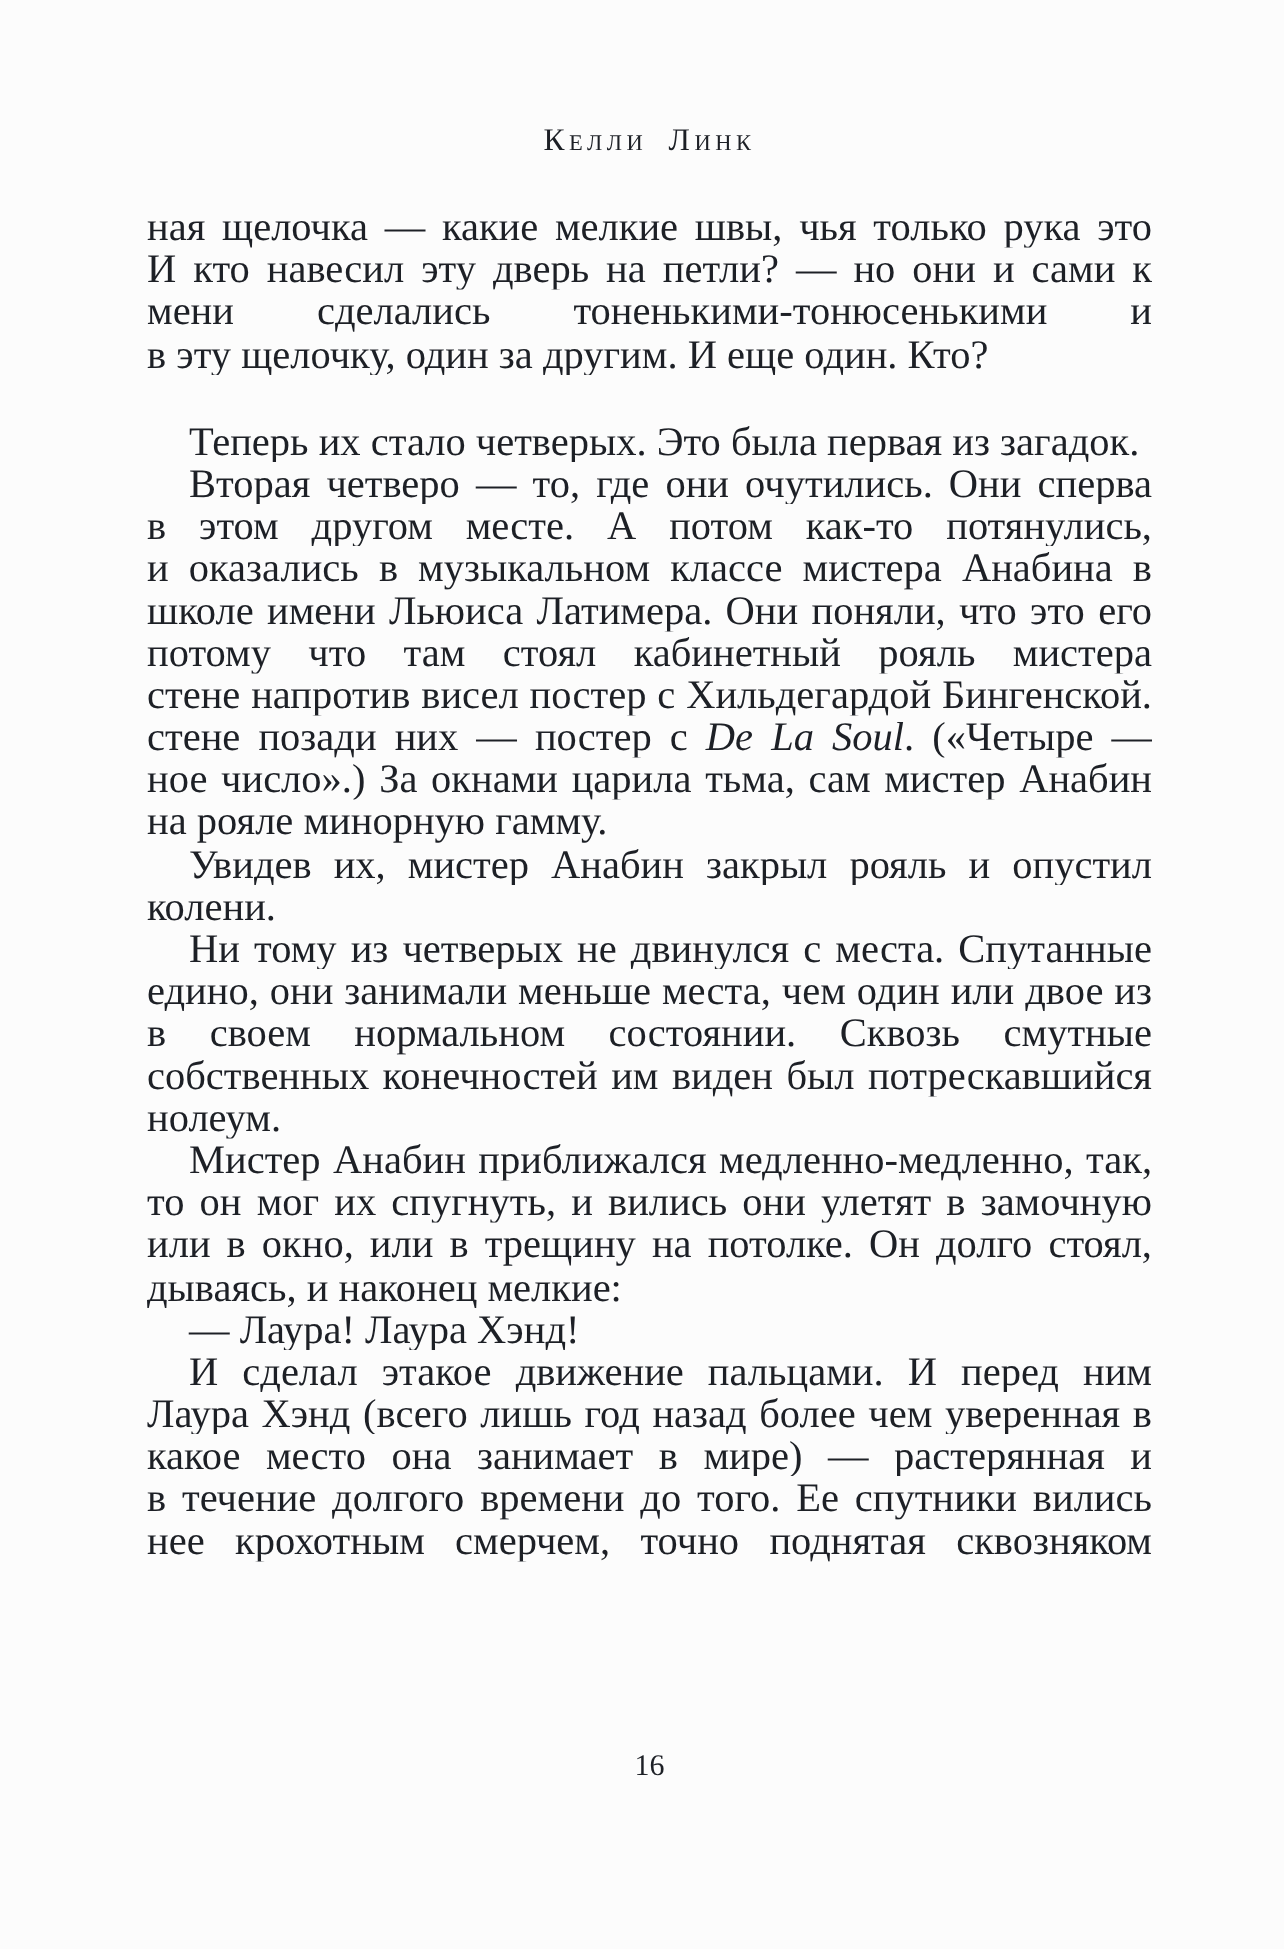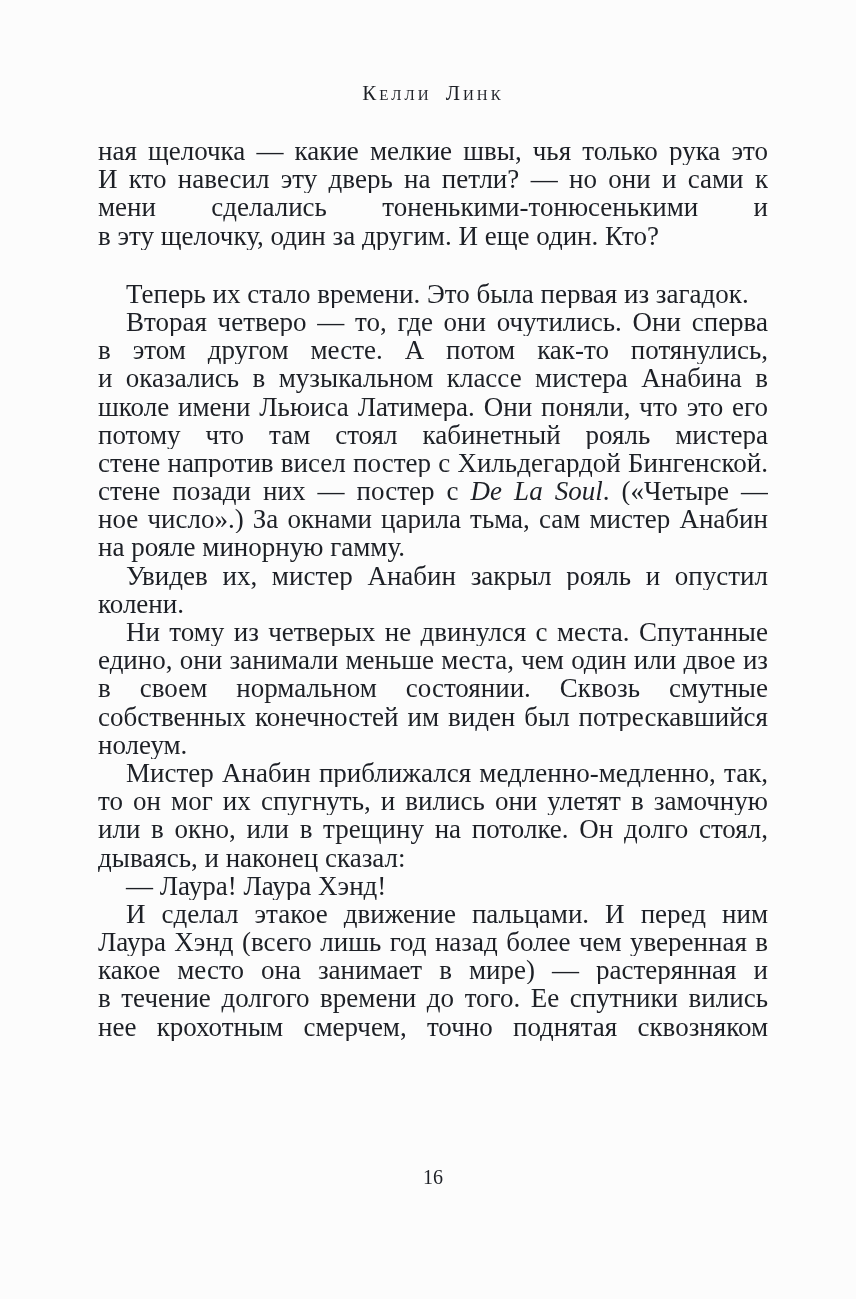--- a/index.html
+++ b/index.html
@@ -70,21 +70,21 @@
   <div class="running-head">Келли Линк</div>
 
   <div class="text-block">
       <div class="para">
         <div class="line"><span>ная щелочка — какие мелкие швы, чья только рука это делала?</span></div>
         <div class="line"><span>И кто навесил эту дверь на петли? — но они и сами к тому вре-</span></div>
         <div class="line"><span>мени сделались тоненькими-тонюсенькими и выскользнули</span></div>
         <div class="line last"><span>в эту щелочку, один за другим. И еще один. Кто?</span></div>
       </div>
       <div class="para indent space-before">
-        <div class="line last"><span>Теперь их стало времени. Это была первая из загадок.</span></div>
+        <div class="line last"><span>Теперь их стало четверых. Это была первая из загадок.</span></div>
       </div>
       <div class="para indent">
         <div class="line"><span>Вторая четверо — то, где они очутились. Они сперва были</span></div>
         <div class="line"><span>в этом другом месте. А потом как-то потянулись, вытянулись —</span></div>
         <div class="line"><span>и оказались в музыкальном классе мистера Анабина в средней</span></div>
         <div class="line"><span>школе имени Льюиса Латимера. Они поняли, что это его класс,</span></div>
         <div class="line"><span>потому что там стоял кабинетный рояль мистера Анабина. И на</span></div>
         <div class="line"><span>стене напротив висел постер с Хильдегардой Бингенской. А на</span></div>
         <div class="line"><span>стене позади них — постер с </span><i>De La Soul</i><span>. («Четыре — волшеб-</span></div>
         <div class="line"><span>ное число».) За окнами царила тьма, сам мистер Анабин играл</span></div>
@@ -98,21 +98,21 @@
         <div class="line"><span>Ни тому из четверых не двинулся с места. Спутанные во-</span></div>
         <div class="line"><span>едино, они занимали меньше места, чем один или двое из них</span></div>
         <div class="line"><span>в своем нормальном состоянии. Сквозь смутные очертания их</span></div>
         <div class="line"><span>собственных конечностей им виден был потрескавшийся ли-</span></div>
         <div class="line last"><span>нолеум.</span></div>
       </div>
       <div class="para indent">
         <div class="line"><span>Мистер Анабин приближался медленно-медленно, так, буд-</span></div>
         <div class="line"><span>то он мог их спугнуть, и вились они улетят в замочную скважину,</span></div>
         <div class="line"><span>или в окно, или в трещину на потолке. Он долго стоял, вгля-</span></div>
-        <div class="line last"><span>дываясь, и наконец сказал:</span></div>
+        <div class="line last"><span>дываясь, и наконец мелкие:</span></div>
       </div>
       <div class="para indent">
         <div class="line last"><span>— Лаура! Лаура Хэнд!</span></div>
       </div>
       <div class="para indent">
         <div class="line"><span>И сделал этакое движение пальцами. И перед ним оказалась</span></div>
         <div class="line"><span>Лаура Хэнд (всего лишь год назад более чем уверенная в том,</span></div>
         <div class="line"><span>какое место она занимает в мире) — растерянная и одновремен-</span></div>
         <div class="line"><span>в течение долгого времени до того. Ее спутники вились вокруг</span></div>
         <div class="line last"><span>нее крохотным смерчем, точно поднятая сквозняком пыль.</span></div>

